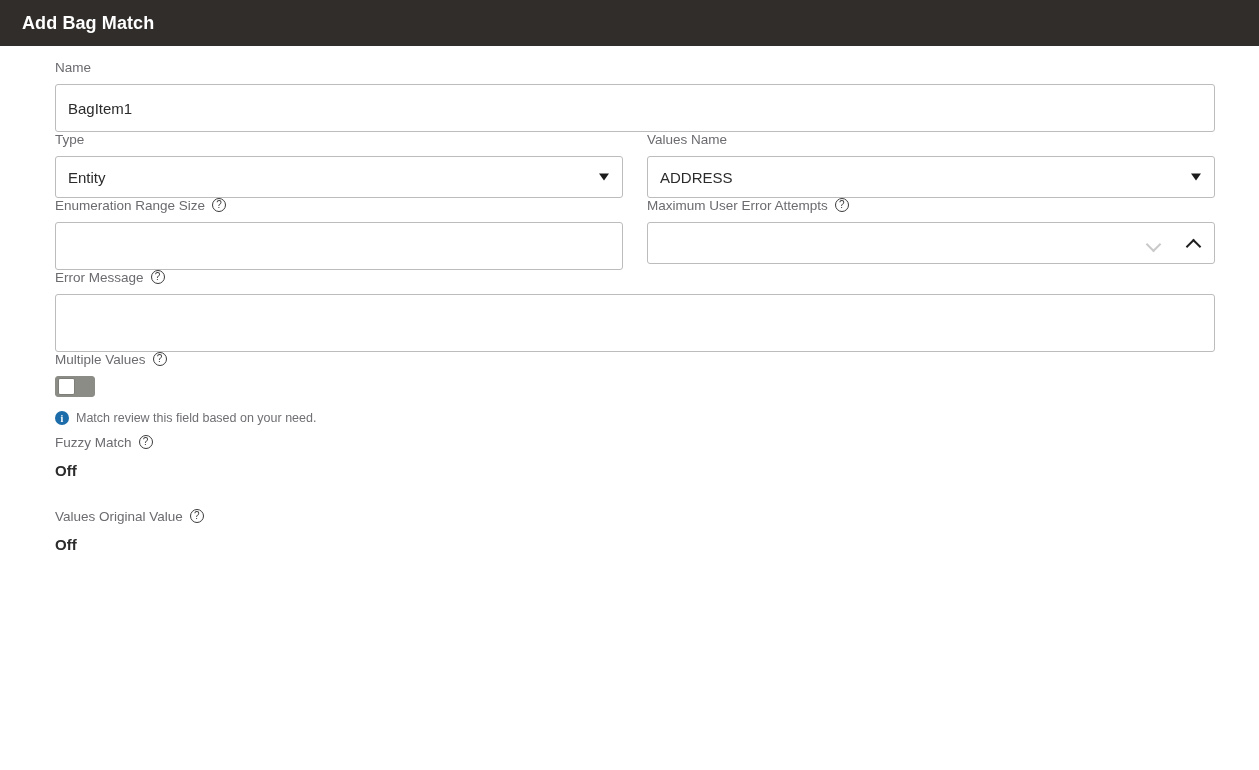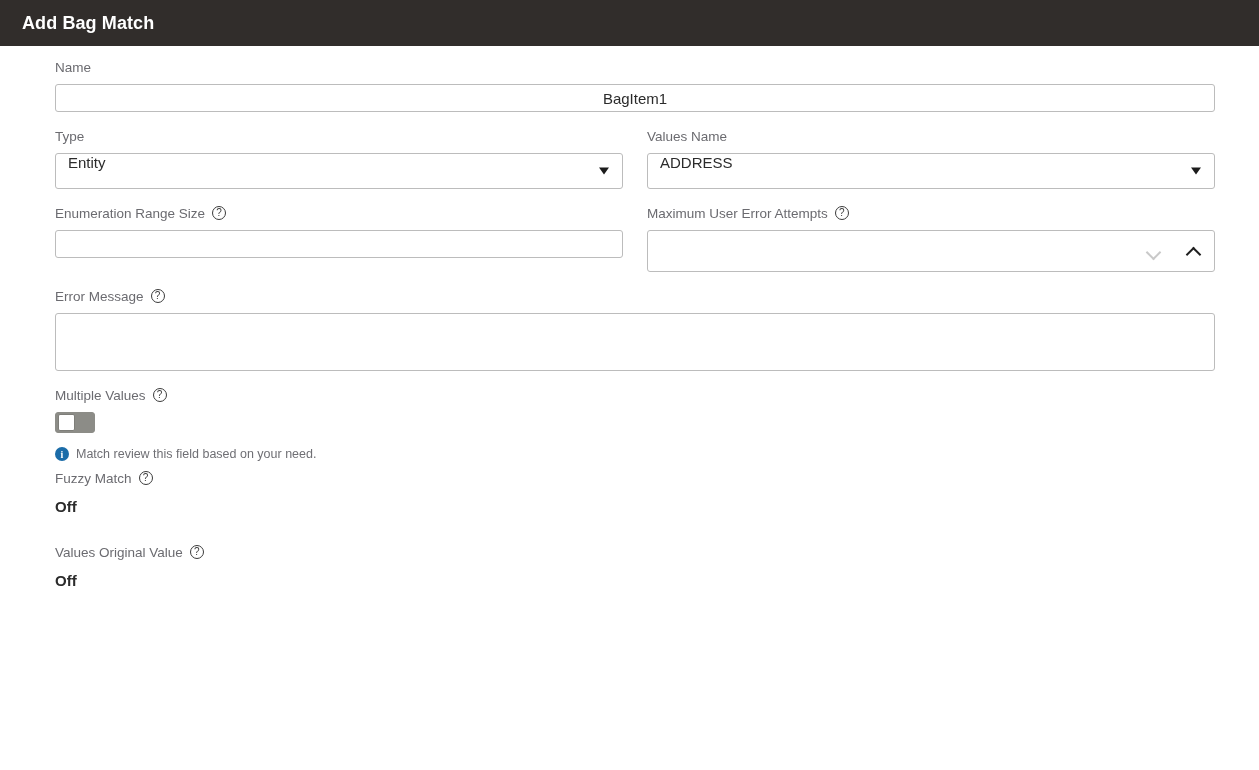--- a/index.html
+++ b/index.html
@@ -43,21 +43,20 @@
   }
   .col {
     width: 568px;
     flex: 0 0 568px;
   }
   .col-full {
     width: 1160px;
     flex: 0 0 1160px;
   }
   .field {
-    margin-bottom: 17px;
   }
 
   .label {
     display: flex;
     align-items: center;
     font-size: 13.5px;
     color: #6b6b70;
     line-height: 16px;
     margin-bottom: 8px;
     white-space: nowrap;
@@ -90,35 +89,35 @@
   .spinner {
     width: 100%;
     border: 1px solid #bcbcbc;
     border-radius: 3px;
     background: #ffffff;
     font-family: "Liberation Sans", sans-serif;
     font-size: 15px;
     color: #2b2b2b;
   }
   .input {
-    height: 28px;
+    height: 48px;
     padding: 0 12px;
     display: flex;
     align-items: center;
-    justify-content: center;
   }
   .textarea {
     height: 58px;
     padding: 8px 12px;
     display: block;
   }
   .select {
-    height: 36px;
+    height: 42px;
     padding: 0 34px 0 12px;
     display: flex;
+    align-items: center;
     position: relative;
     cursor: pointer;
   }
   .caret {
     position: absolute;
     right: 13px;
     top: 50%;
     transform: translateY(-50%);
     width: 0;
     height: 0;

